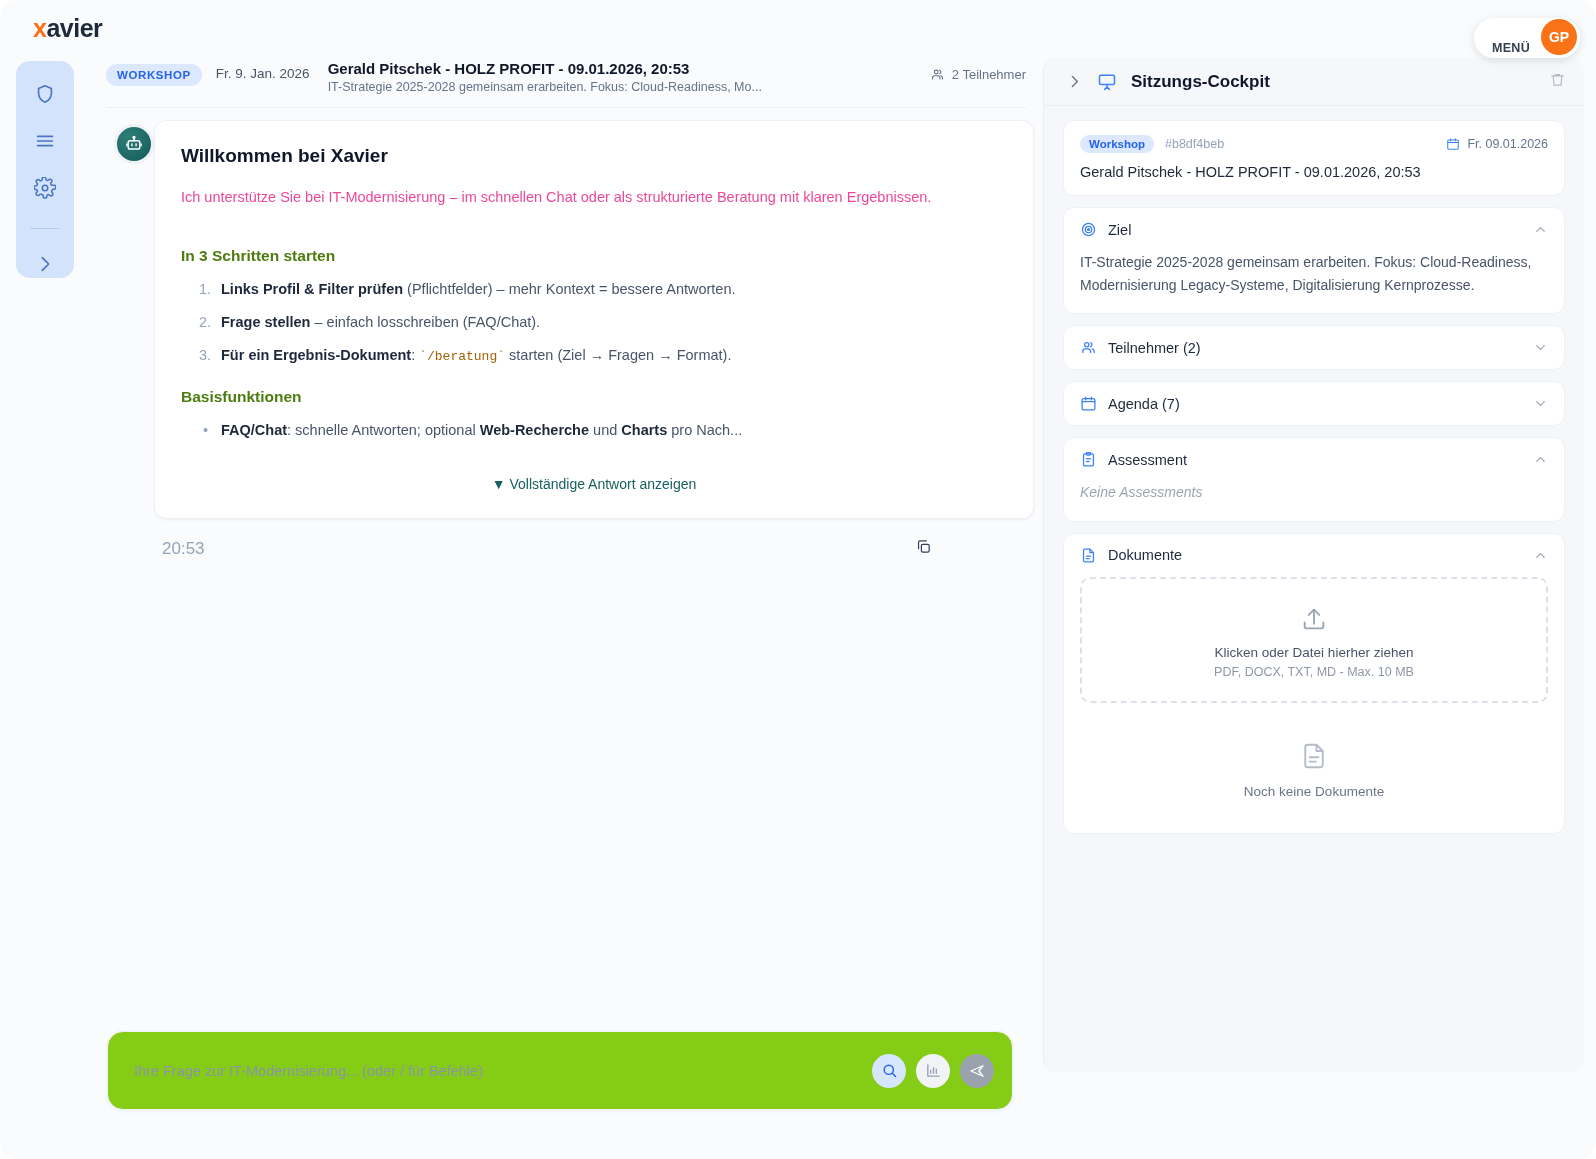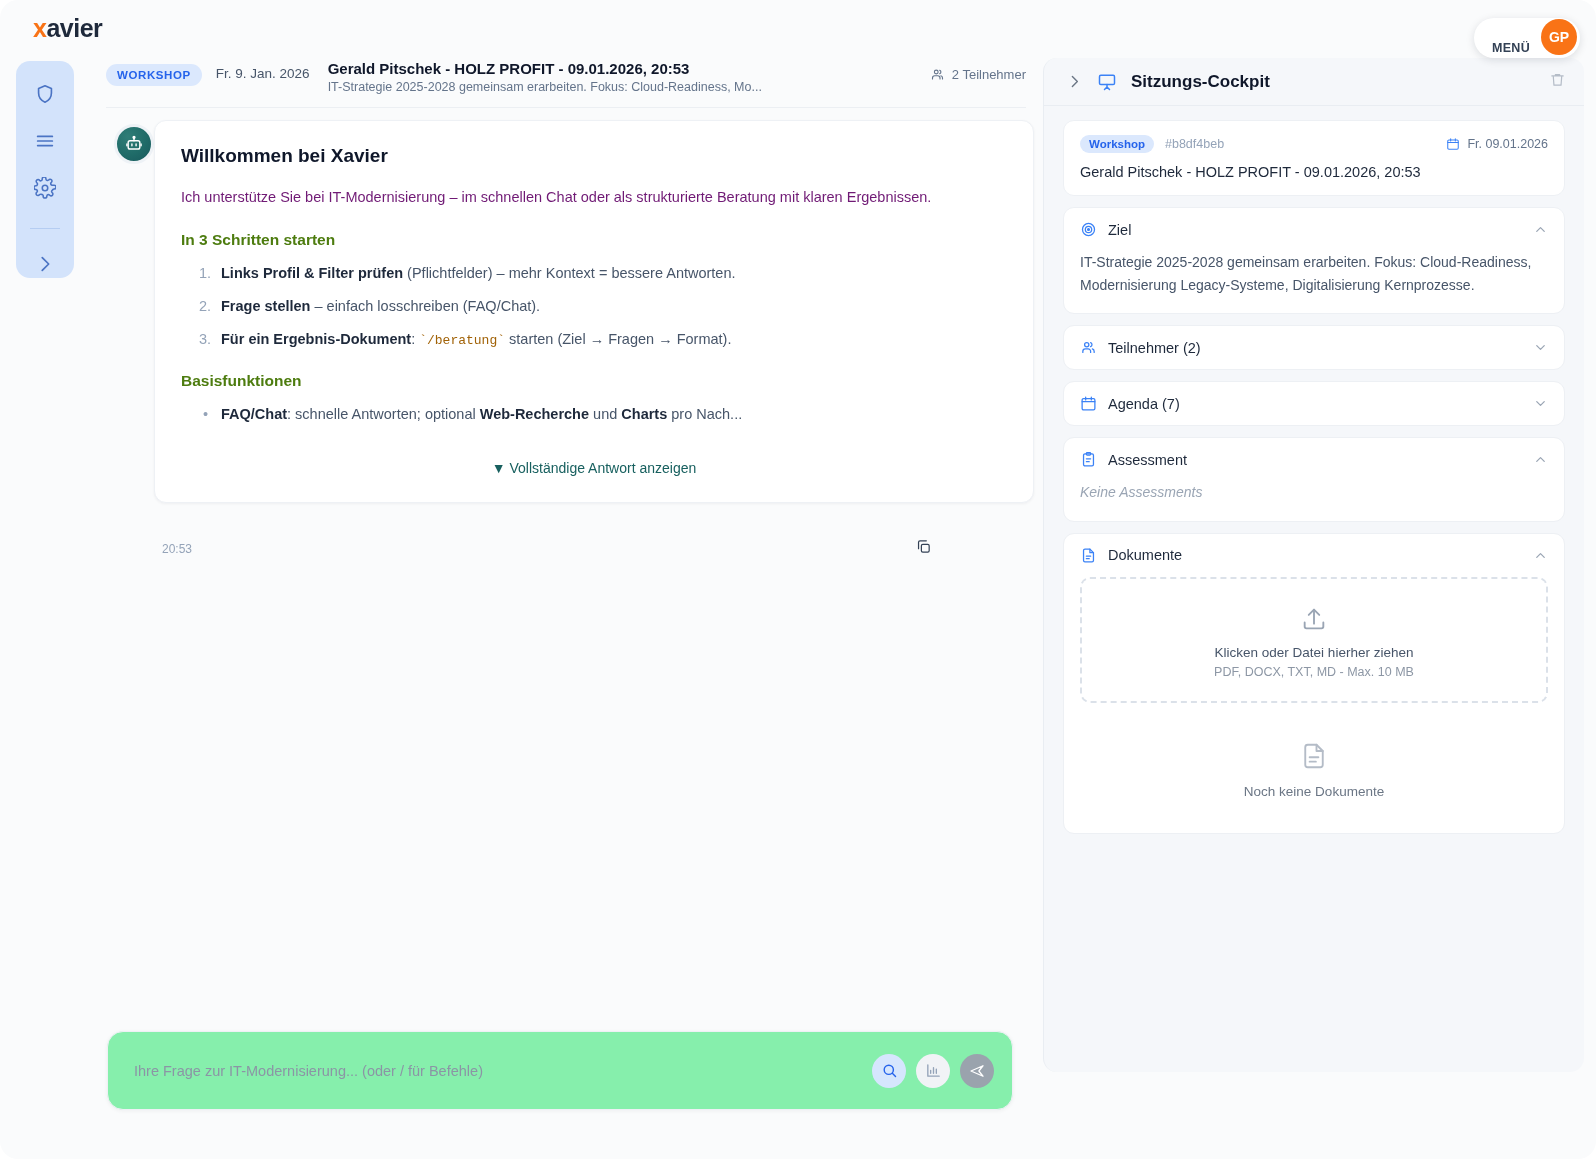--- a/index.html
+++ b/index.html
@@ -133,22 +133,22 @@
   }
   .msg-h1 {
     font-size: 19px;
     font-weight: bold;
     color: #0f172a;
     margin-bottom: 18px;
   }
   .msg-p {
     font-size: 14.5px;
     line-height: 1.66;
-    color: #701a75;
-    margin-bottom: 22px;
+    color: #ec4899;
+    margin-bottom: 38px;
   }
   .msg-h2 {
     font-size: 15.5px;
     font-weight: bold;
     color: #4d7c0f;
     margin-bottom: 14px;
   }
   ol.steps { list-style: none; counter-reset: s; margin-bottom: 22px; }
   ol.steps li {
     counter-increment: s;
@@ -194,29 +194,29 @@
     font-weight: 500;
     cursor: pointer;
   }
   .msg-foot {
     position: absolute;
     left: 162px; top: 538px;
     width: 770px;
     display: flex;
     align-items: center;
   }
-  .msg-time { font-size: 12px; color: #94a3b8; }
+  .msg-time { font-size: 17px; color: #94a3b8; }
   .copy-btn { margin-left: auto; cursor: pointer; color: #334155; }
 
   
   .composer {
     position: absolute;
     left: 107px; top: 1031px;
     width: 906px; height: 79px;
-    background: #86efac;
+    background: #84cc16;
     border: 1px solid #eef1f5;
     border-radius: 16px;
     box-shadow: 0 1px 4px rgba(15,23,42,0.05);
     display: flex;
     align-items: center;
     padding: 0 18px 0 26px;
   }
   .composer-input {
     flex: 1;
     border: none;

